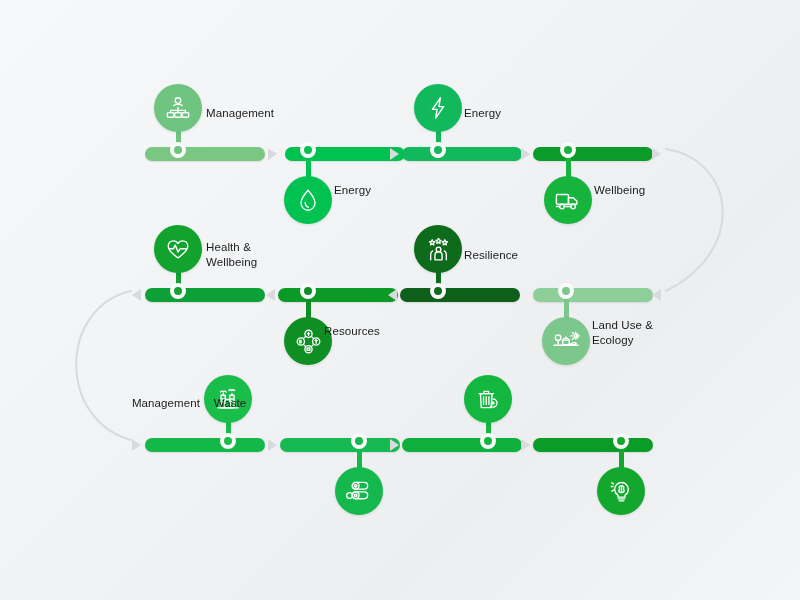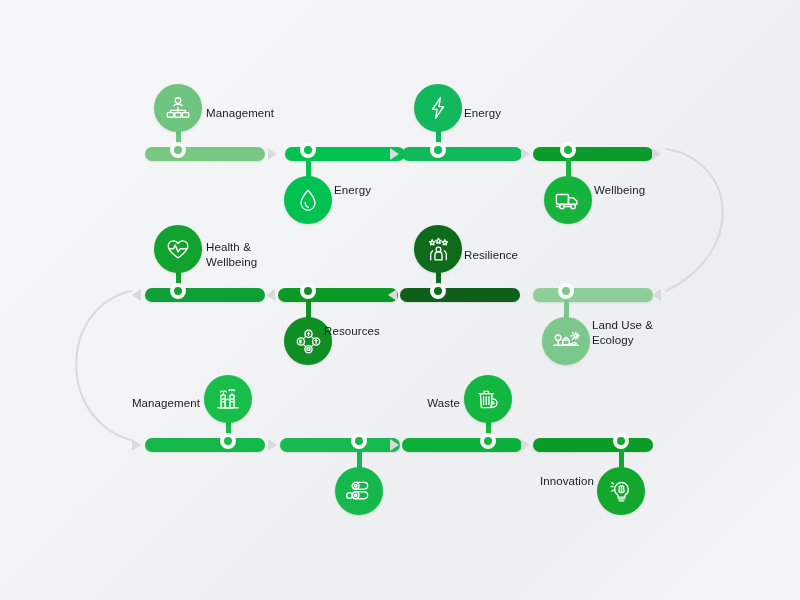--- a/index.html
+++ b/index.html
@@ -288,37 +288,36 @@
      <path d="M4.5 8h16" stroke="#ffffff" fill="none" stroke-width="1.5" stroke-linecap="round" stroke-linejoin="round"></path>
      <path d="M10 8V5.5h5V8" stroke="#ffffff" fill="none" stroke-width="1.5" stroke-linecap="round" stroke-linejoin="round"></path>
      <path d="M9.5 11.5v8.5M12.5 11.5v8.5M15.5 11.5v8.5" stroke="#ffffff" fill="none" stroke-width="1.5" stroke-linecap="round" stroke-linejoin="round"></path>
      <path d="M20 14c2.5 0 4.5 2 4.5 4.5S22.5 23 20 23c-1 0-2-.3-2.7-.9" stroke="#ffffff" fill="none" stroke-width="1.5" stroke-linecap="round" stroke-linejoin="round"></path>
      <path d="M20 17v3M18.5 18.5h3" stroke="#ffffff" fill="none" stroke-width="1.5" stroke-linecap="round" stroke-linejoin="round"></path>
    </svg>
             </span>
           </div>
           <div class="knob" style="background: rgb(19, 182, 63); border-color: rgb(251, 251, 252); top: -12px;"></div>
         </div>
-        <div class="node-label left" style="top: 396px; color: rgb(28, 28, 28); left: 0px; width: 460px; text-align: right;">Waste</div>
+        <div class="node-label left" style="top: 396px; color: rgb(28, 28, 28); left: 0px; width: 460px; text-align: center;">Waste</div>
         <div class="bar" style="left: 533px; top: 438px; background: rgb(10, 156, 38);"></div>
         <div class="node" style="left: 621px; top: 445px;">
           <div class="stem" style="background: rgb(19, 168, 45); height: 24px; top: 0px;"></div>
           <div class="bubble" style="background: rgb(19, 168, 45); top: 22px;">
             <span>
               <svg viewBox="0 0 30 28" width="27" height="26">
      <path d="M11 18.5c-2.2-1.4-3.6-3.8-3.6-6.5 0-4.2 3.4-7.5 7.6-7.5s7.6 3.3 7.6 7.5c0 2.7-1.4 5.1-3.6 6.5v2.3h-8z" stroke="#ffffff" fill="none" stroke-width="1.5" stroke-linecap="round" stroke-linejoin="round"></path>
      <path d="M11.5 22.8h7M12.5 25h5" stroke="#ffffff" fill="none" stroke-width="1.5" stroke-linecap="round" stroke-linejoin="round"></path>
      <path d="M15 8.2c-1.6 0-2.6 1-2.6 2.2 0 .6.2 1 .5 1.4-.5.4-.8 1-.8 1.7 0 1.3 1 2.3 2.4 2.3M15 8.2c1.6 0 2.6 1 2.6 2.2 0 .6-.2 1-.5 1.4.5.4.8 1 .8 1.7 0 1.3-1 2.3-2.4 2.3M15 8.2v7.6" stroke="#ffffff" fill="none" stroke-width="1.5" stroke-linecap="round" stroke-linejoin="round"></path>
      <path d="M3.5 9h2.2M4.2 4.8l1.8 1.3M4.2 14.2l1.8-1.3" stroke="#ffffff" fill="none" stroke-width="1.5" stroke-linecap="round" stroke-linejoin="round"></path>
    </svg>
             </span>
           </div>
           <div class="knob" style="background: rgb(19, 168, 45); border-color: rgb(251, 251, 252); top: -12px;"></div>
         </div>
-        <div class="node-label left" style="top: 474px; color: rgb(28, 28, 28); left: 0px; width: 594px; text-align: right;">Innovation</div>
       </div>
     </div>
 
   <div id="arrowlayer">
       <div class="arrow right" style="left: 268px; top: 148px; border-left-color: rgb(216, 218, 221);"></div>
       <div class="arrow right" style="left: 390px; top: 148px; border-left-color: rgb(216, 218, 221);"></div>
       <div class="arrow right" style="left: 521px; top: 148px; border-left-color: rgb(216, 218, 221);"></div>
       <div class="arrow right" style="left: 652px; top: 148px; border-left-color: rgb(216, 218, 221);"></div>
       <div class="arrow left" style="left: 132px; top: 289px; border-right-color: rgb(216, 218, 221);"></div>
       <div class="arrow left" style="left: 266px; top: 289px; border-right-color: rgb(216, 218, 221);"></div>

